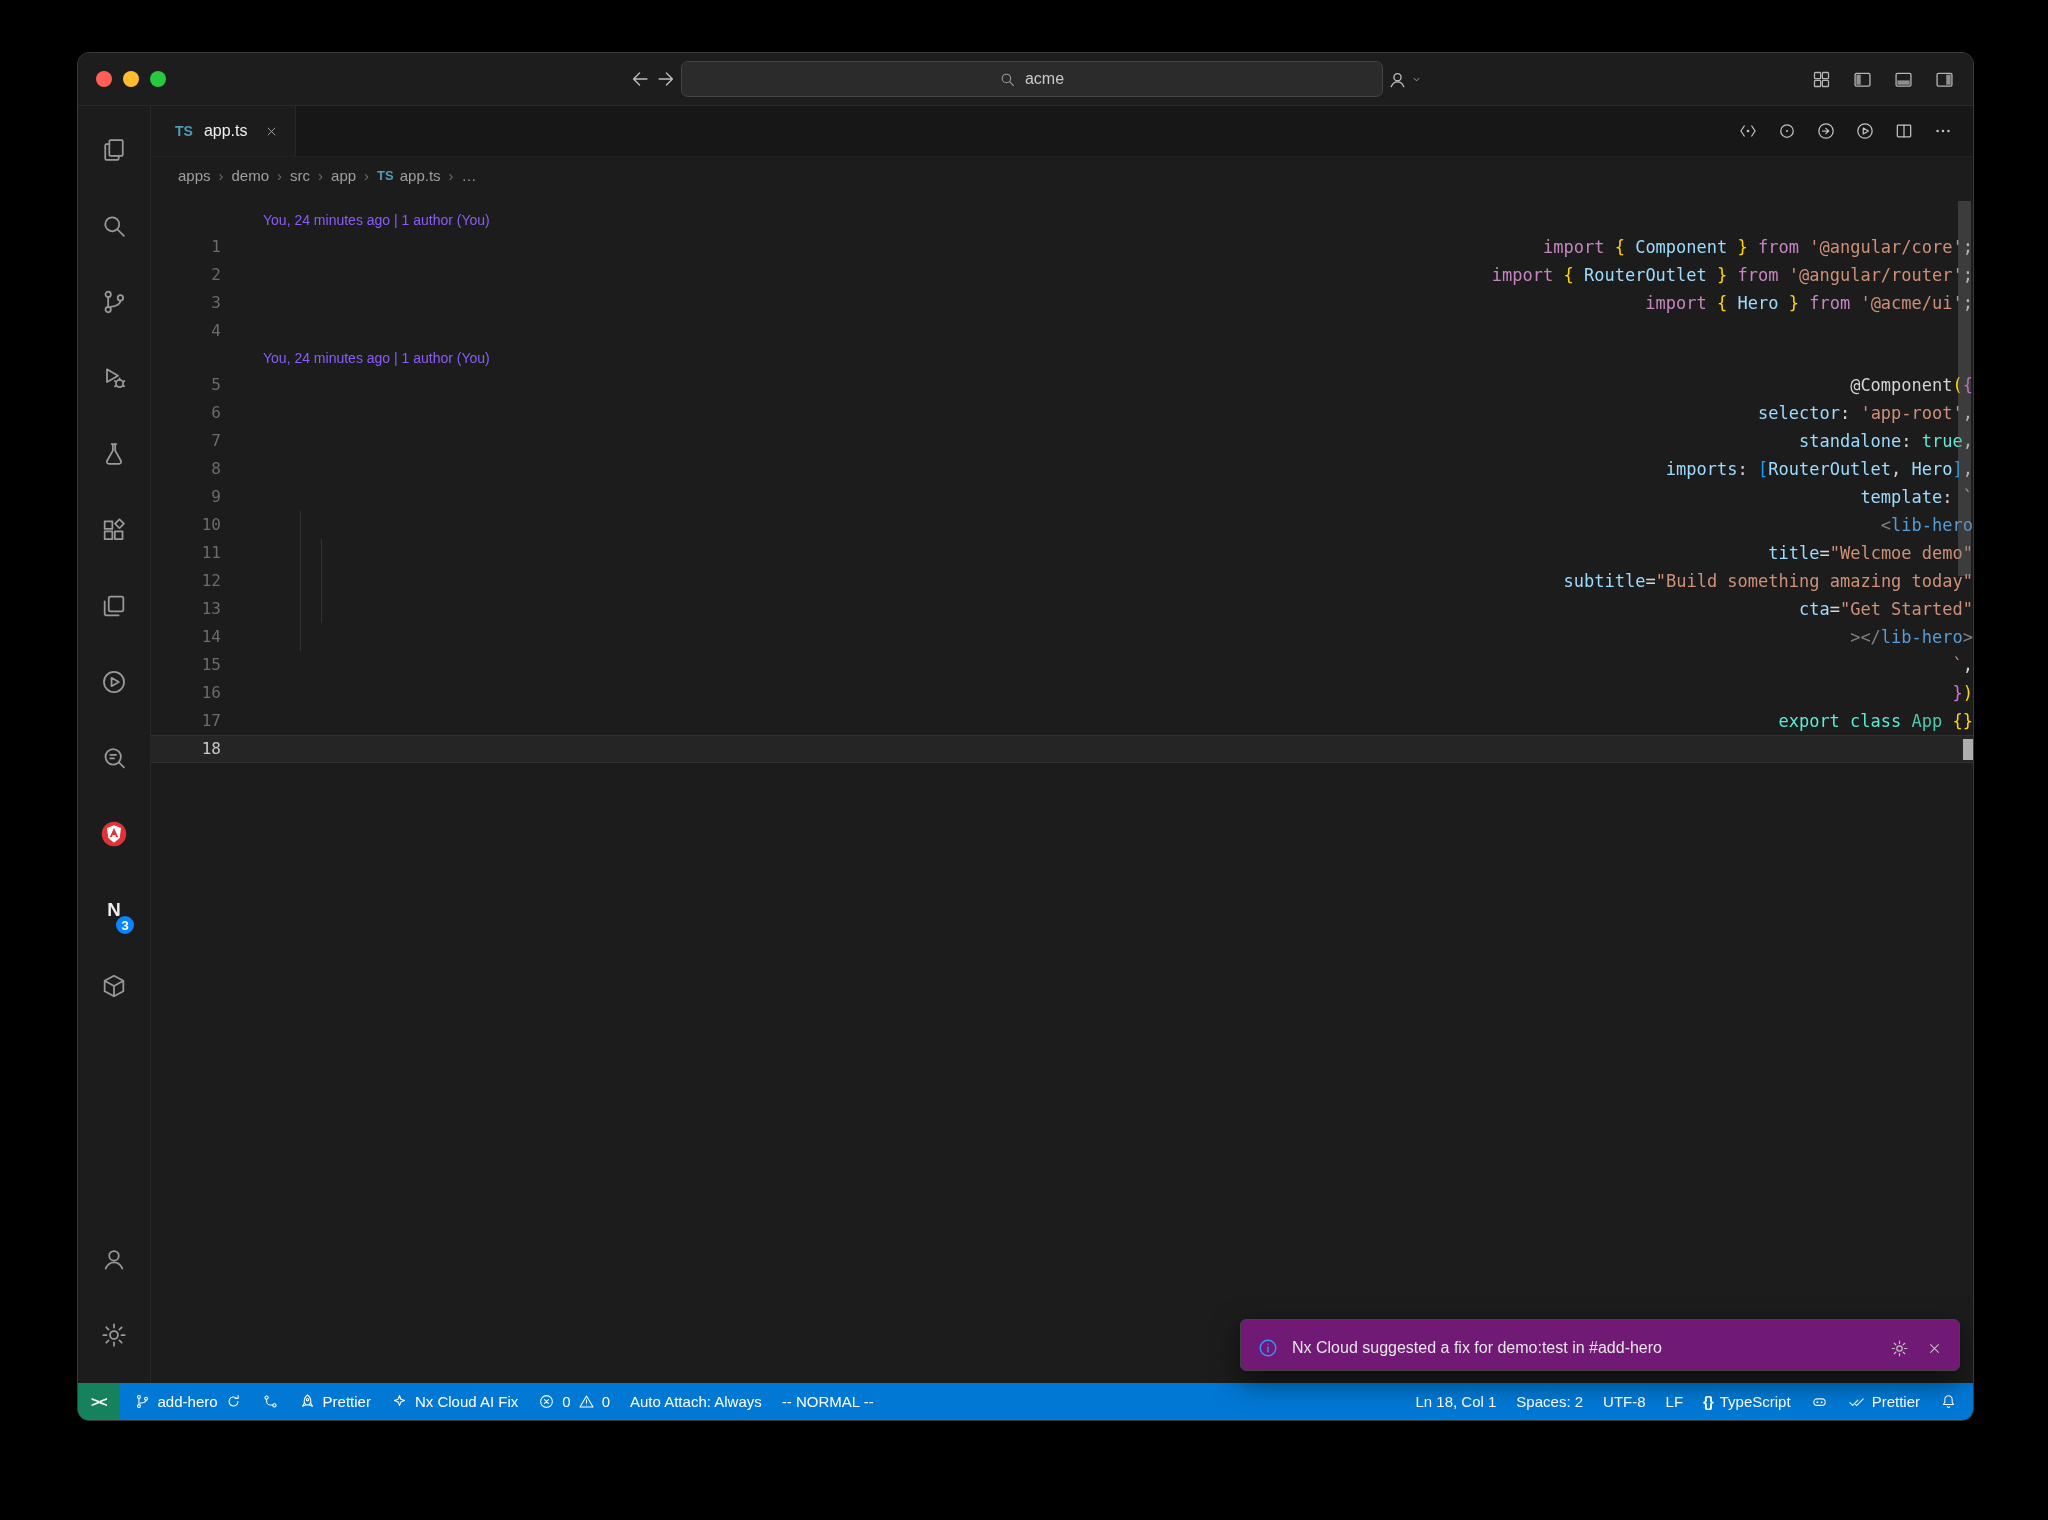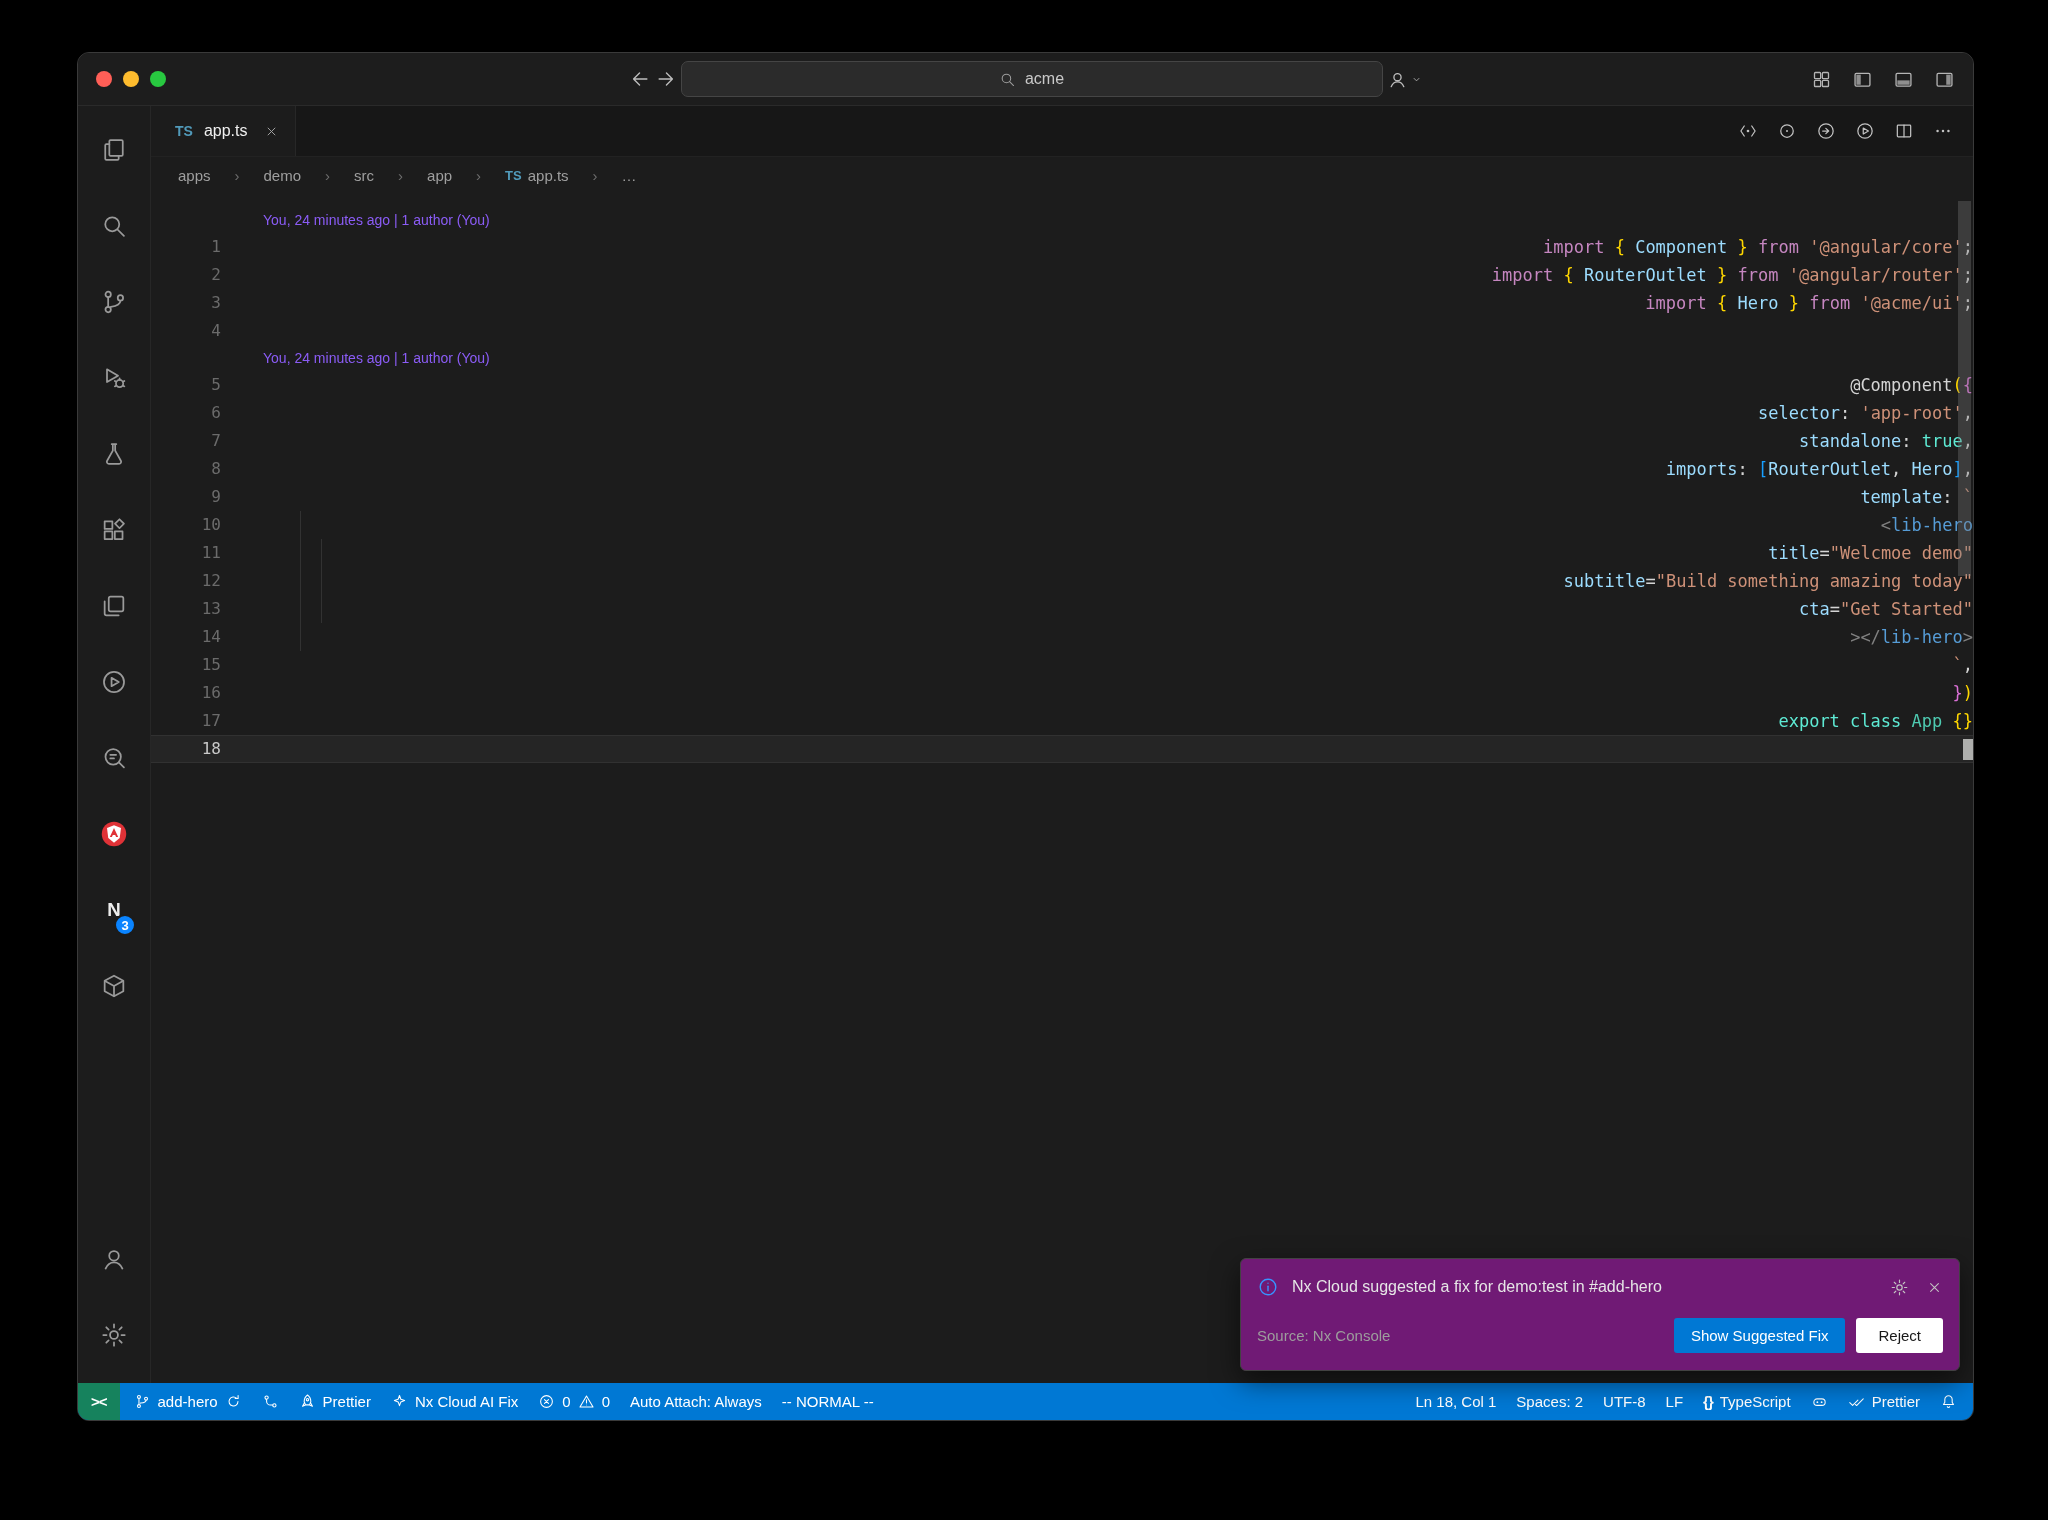--- a/index.html
+++ b/index.html
@@ -34,21 +34,21 @@
   
   .tabbar{height:50px;flex:none;background:#171717;display:flex;align-items:stretch;border-bottom:1px solid #222;}
   .tab{display:flex;align-items:center;gap:11px;padding:0 16px 0 24px;background:#1c1c1c;
     border-right:1px solid #272727;font-size:16px;color:#f0f0f0;}
   .tab-close{color:#a8a8a8;display:flex;margin-left:6px;}
   .editor-actions{margin-left:auto;display:flex;align-items:center;gap:19px;padding-right:20px;color:#c2c2c2;}
   .ea-item{display:flex;align-items:center;}
   .txt-ic{font-weight:700;}
   .ts-badge{color:#519aba;font-size:14px;font-weight:700;}
   
-  .breadcrumbs{height:36px;flex:none;display:flex;align-items:center;gap:24px;padding:0 10px 0 27px;
+  .breadcrumbs{height:36px;flex:none;display:flex;align-items:center;gap:8px;padding:0 10px 0 27px;
     font-size:15px;color:#9f9f9f;}
   .crumb{display:flex;align-items:center;gap:6px;}
   .crumb-sep{color:#6d6d6d;font-size:15px;}
   .crumb-ts{color:#519aba;font-size:13px;font-weight:700;}
   
   .code-area{flex:1;position:relative;overflow:hidden;padding-top:14px;
     font-family:"DejaVu Sans Mono","Liberation Mono",monospace;font-size:17px;}
   .code-line{height:28px;line-height:28px;display:flex;white-space:pre;position:relative;}
   .code-line.active{background:rgba(255,255,255,.045);
     box-shadow:inset 0 1px 0 rgba(255,255,255,.06),inset 0 -1px 0 rgba(255,255,255,.06);}
@@ -383,27 +383,20 @@
                 <path d="M12 2.8v2.8M12 18.4v2.8M2.8 12h2.8M18.4 12h2.8M5.4 5.4l2 2M16.6 16.6l2 2M18.6 5.4l-2 2M7.4 16.6l-2 2"></path>
               </svg>
             </span>
           <span id="ic-notifclose">
               <svg width="17" height="17" viewBox="0 0 24 24" fill="none" stroke="currentColor" stroke-width="1.5" stroke-linecap="round" stroke-linejoin="round">
                 <path d="M6.5 6.5l11 11M17.5 6.5l-11 11"></path>
               </svg>
             </span>
         </span>
       </div>
-      <div class="notif-footer">
-        <span class="notif-source">Source: Nx Console</span>
-        <span class="notif-buttons">
-          <button class="btn btn-primary" style="background: rgb(0, 120, 212);">Show Suggested Fix</button>
-          <button class="btn btn-secondary">Reject</button>
-        </span>
-      </div>
     </div>
 
   </div>
 
   <div class="statusbar" style="background: rgb(0, 120, 212);">
     <div class="sb-group" id="status-left">
         <div class="sb-item remote" style="background: rgb(22, 130, 93);">
           <span class="txt-ic">&gt;&lt;</span>
         </div>
         <div class="sb-item">

